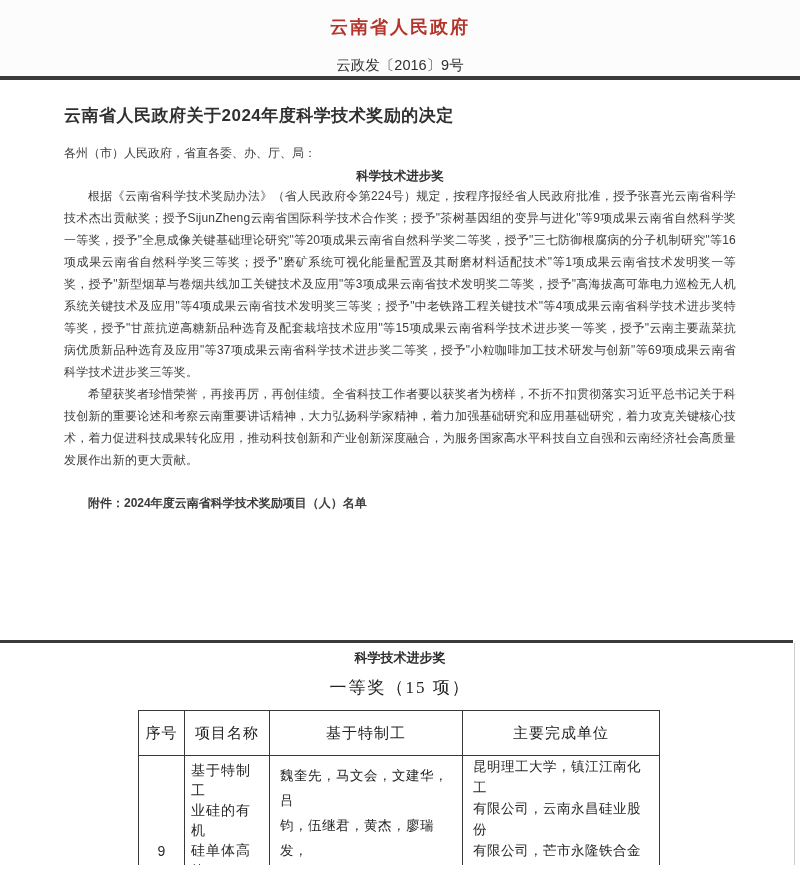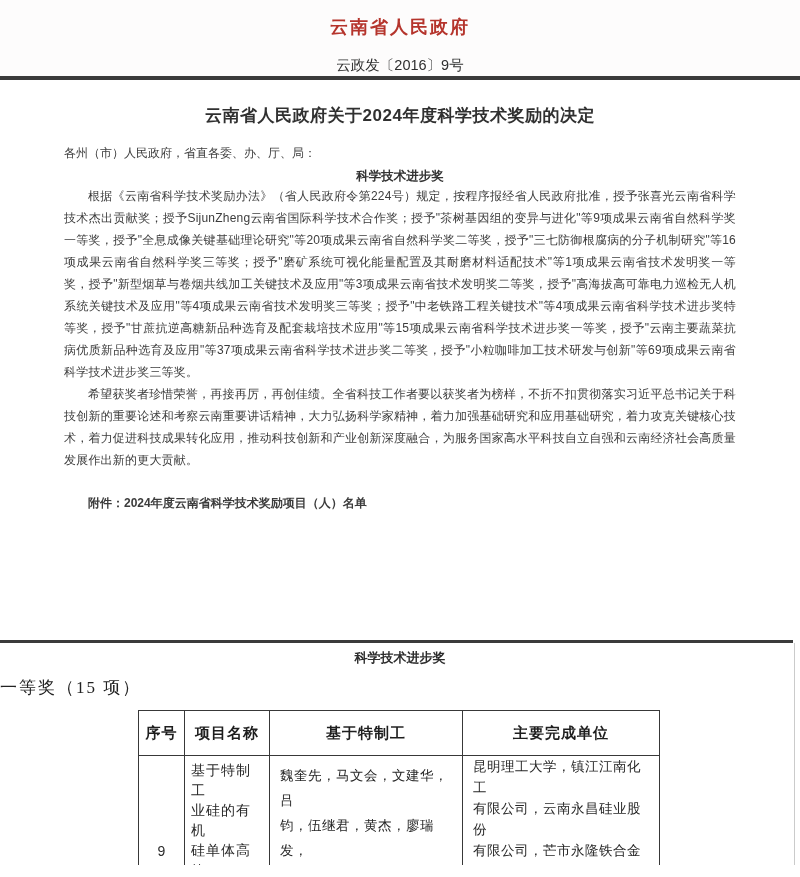--- a/index.html
+++ b/index.html
@@ -14,44 +14,44 @@
   .masthead { height: 76px; background: #fdfcfc; text-align: center; }
   .org-title {
     padding-top: 17px; font-size: 18px; font-weight: bold;
     letter-spacing: 2px; color: #b5342c; line-height: 21px;
   }
   .doc-number { margin-top: 19px; font-size: 14.5px; color: #2f2f2f; line-height: 17px; }
   .rule1 { height: 4px; background: #3b3b3b; }
   
   .doc { height: 560px; padding: 0 64px; font-size: 12px; color: #3c3c3c; overflow: hidden; }
   .doc-title {
-    margin-top: 24px; text-align: center; font-size: 17px; font-weight: bold;
+    margin-top: 24px; font-size: 17px; font-weight: bold;
     color: #303030; line-height: 24px; letter-spacing: 0.5px;
   }
   .salutation { margin-top: 16px; line-height: 18px; }
   .mid-head { margin-top: 5px; text-align: center; font-weight: bold; font-size: 12.5px; line-height: 18px; color: #333; }
   .para { line-height: 22px; text-align: justify; letter-spacing: 0.2px; }
   .para.indent { text-indent: 2em; }
   .attachment { margin-top: 21px; line-height: 22px; text-indent: 2em; font-weight: bold; }
   .rule2 { height: 3px; background: #3b3b3b; width: calc(100% - 7px); }
   
   .appendix { position: relative; height: 222px; overflow: hidden; background: #fff; }
   .edge-line { position: absolute; right: 5px; top: 0; bottom: 0; width: 1px; background: #cbcbcb; }
   .app-head { margin-top: 7px; text-align: center; font-weight: bold; font-size: 13px; line-height: 16px; color: #2d2d2d; }
   .award-head {
-    margin-top: 11px; font-size: 17px; letter-spacing: 2px;
+    margin-top: 11px; text-align: center; font-size: 17px; letter-spacing: 2px;
     font-family: "Liberation Serif", "DejaVu Serif", serif; color: #222; line-height: 22px;
   }
   table.award-table {
     margin: 11px 0 0 138px; width: 521px;
     border-collapse: collapse; table-layout: fixed;
   }
   .award-table th, .award-table td { border: 1px solid #383838; vertical-align: middle; }
   .award-table thead tr { height: 45px; }
-  .award-table th { font-size: 15px; font-weight: bold; color: #1e1e1e; letter-spacing: 1px; }
+  .award-table th { font-size: 15px; font-weight: normal; color: #1e1e1e; letter-spacing: 1px; }
   .award-table tbody tr.data-row { height: 105px; }
   td.cell-no { text-align: center; font-size: 14px; color: #2b2b2b; }
   td.cell-serif {
     font-family: "Liberation Serif", "DejaVu Serif", serif;
     color: #272727; white-space: pre-line;
   }
   td.cell-project { font-size: 14px; line-height: 20px; padding: 0 6px; letter-spacing: 1px; }
   td.cell-people  { font-size: 13.5px; line-height: 25px; padding: 0 10px; letter-spacing: 0.5px; }
   td.cell-units   { font-size: 13.5px; line-height: 21px; padding: 0 10px; letter-spacing: 0.5px; }
 </style>

